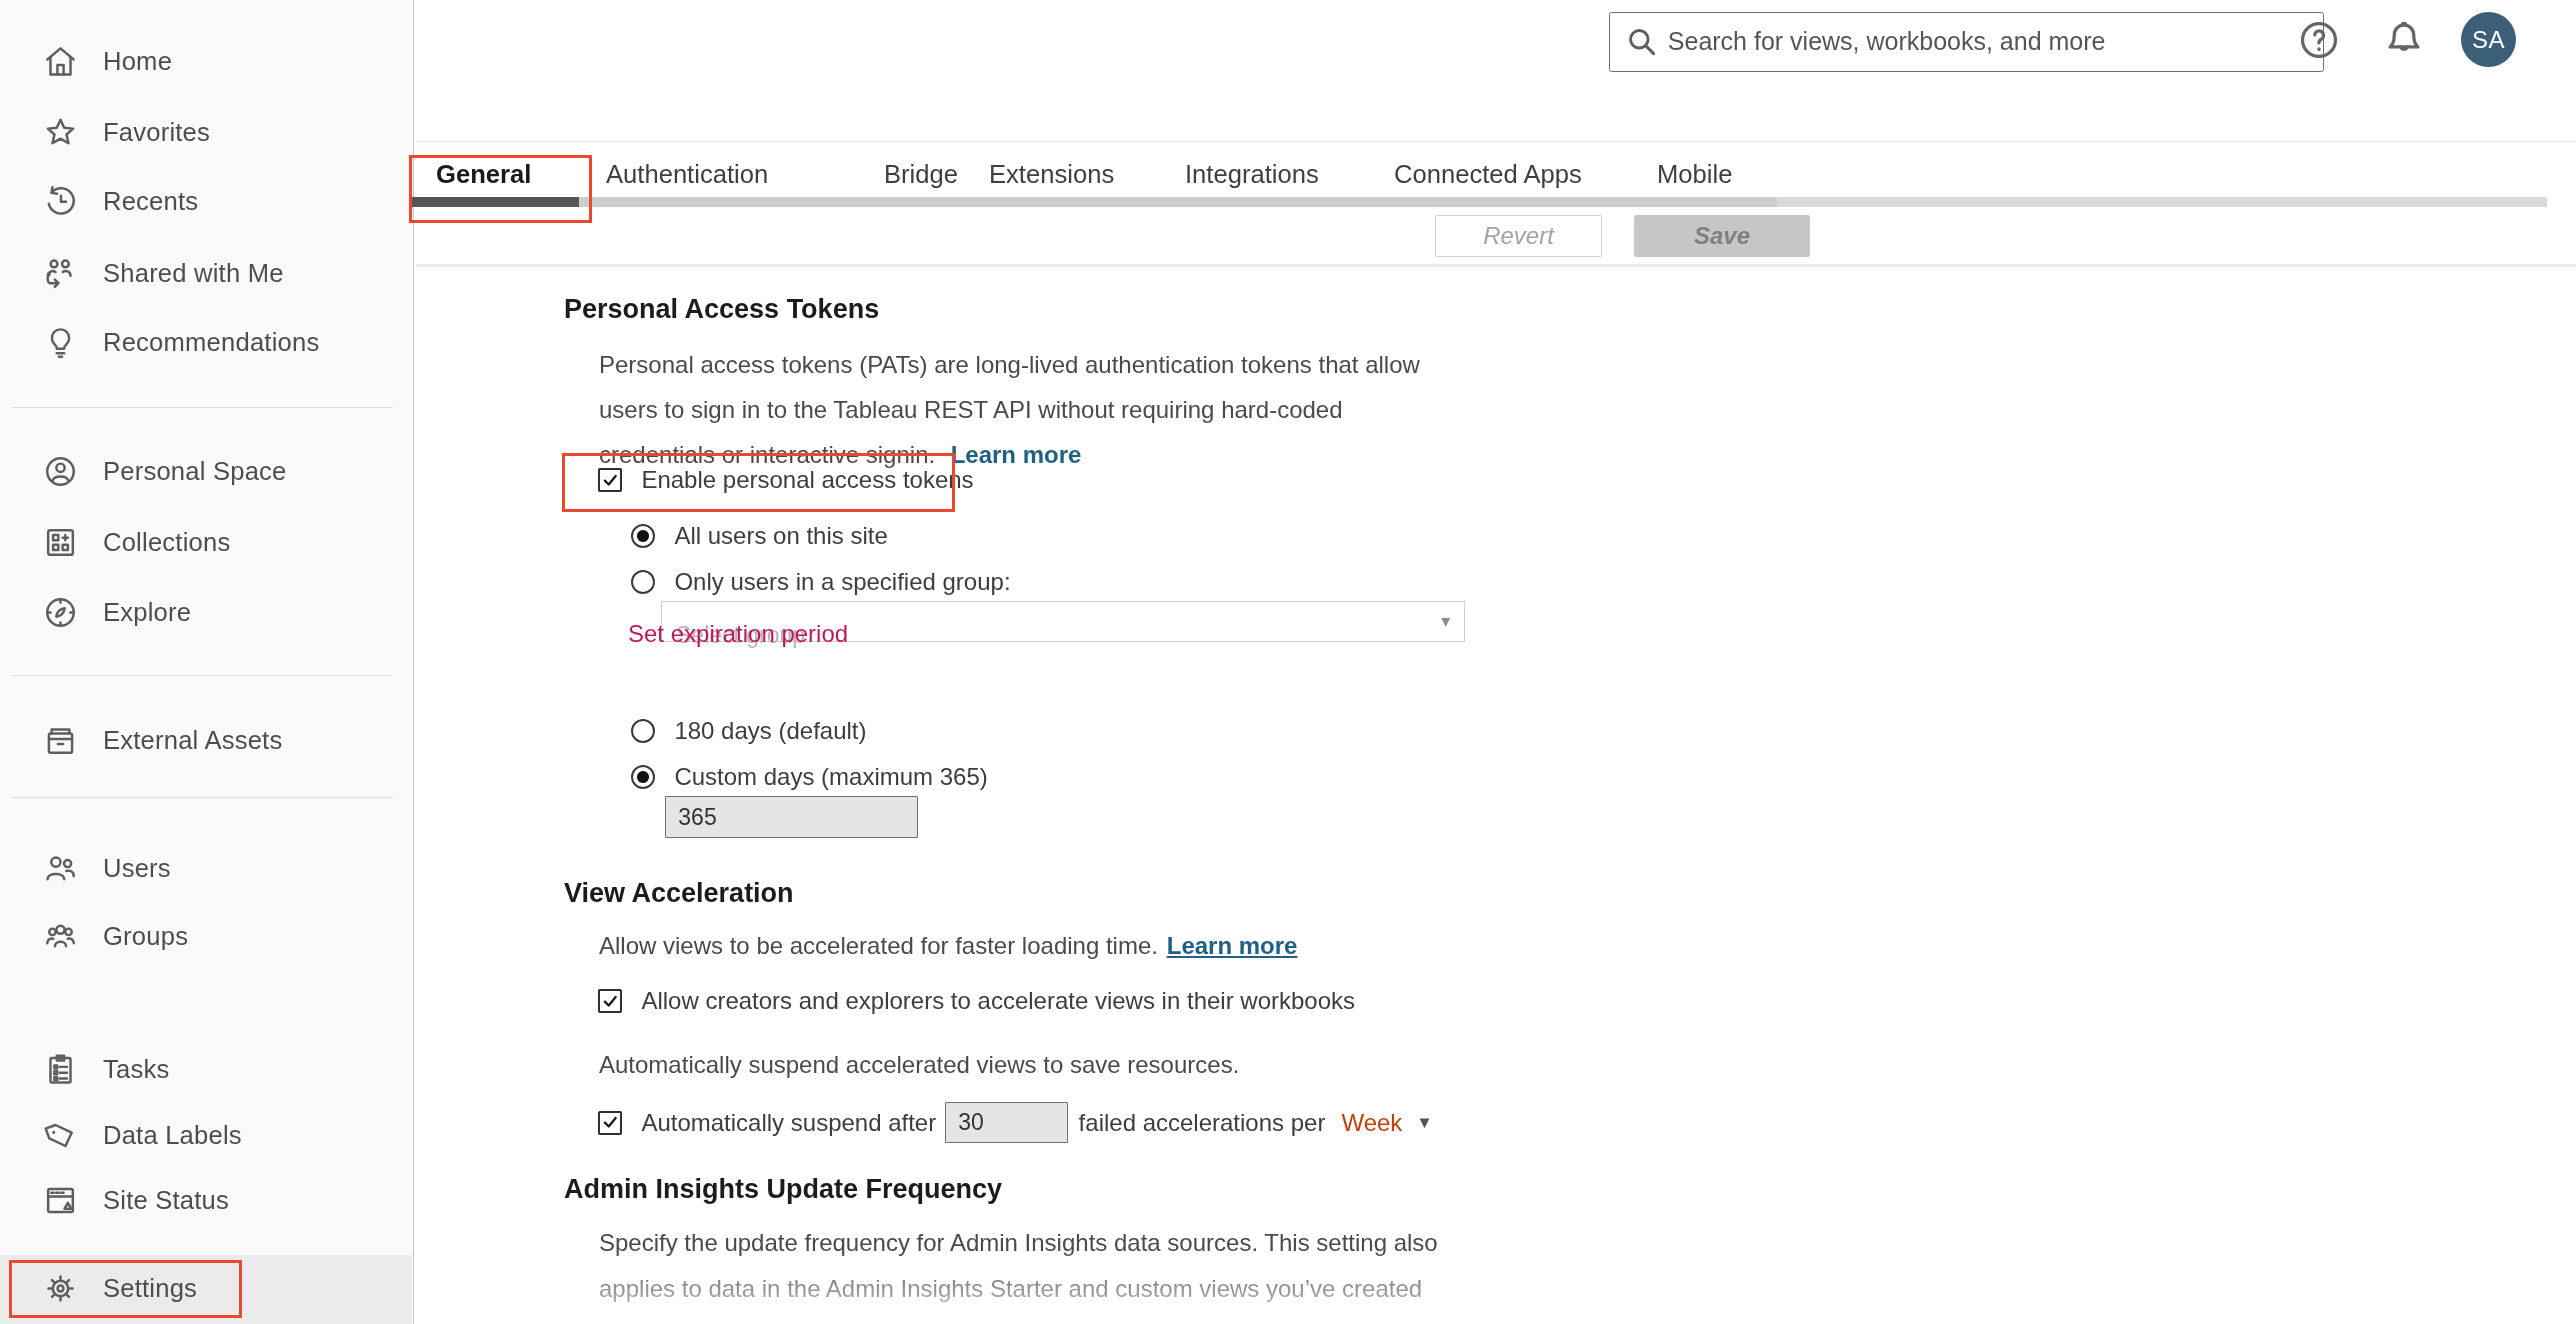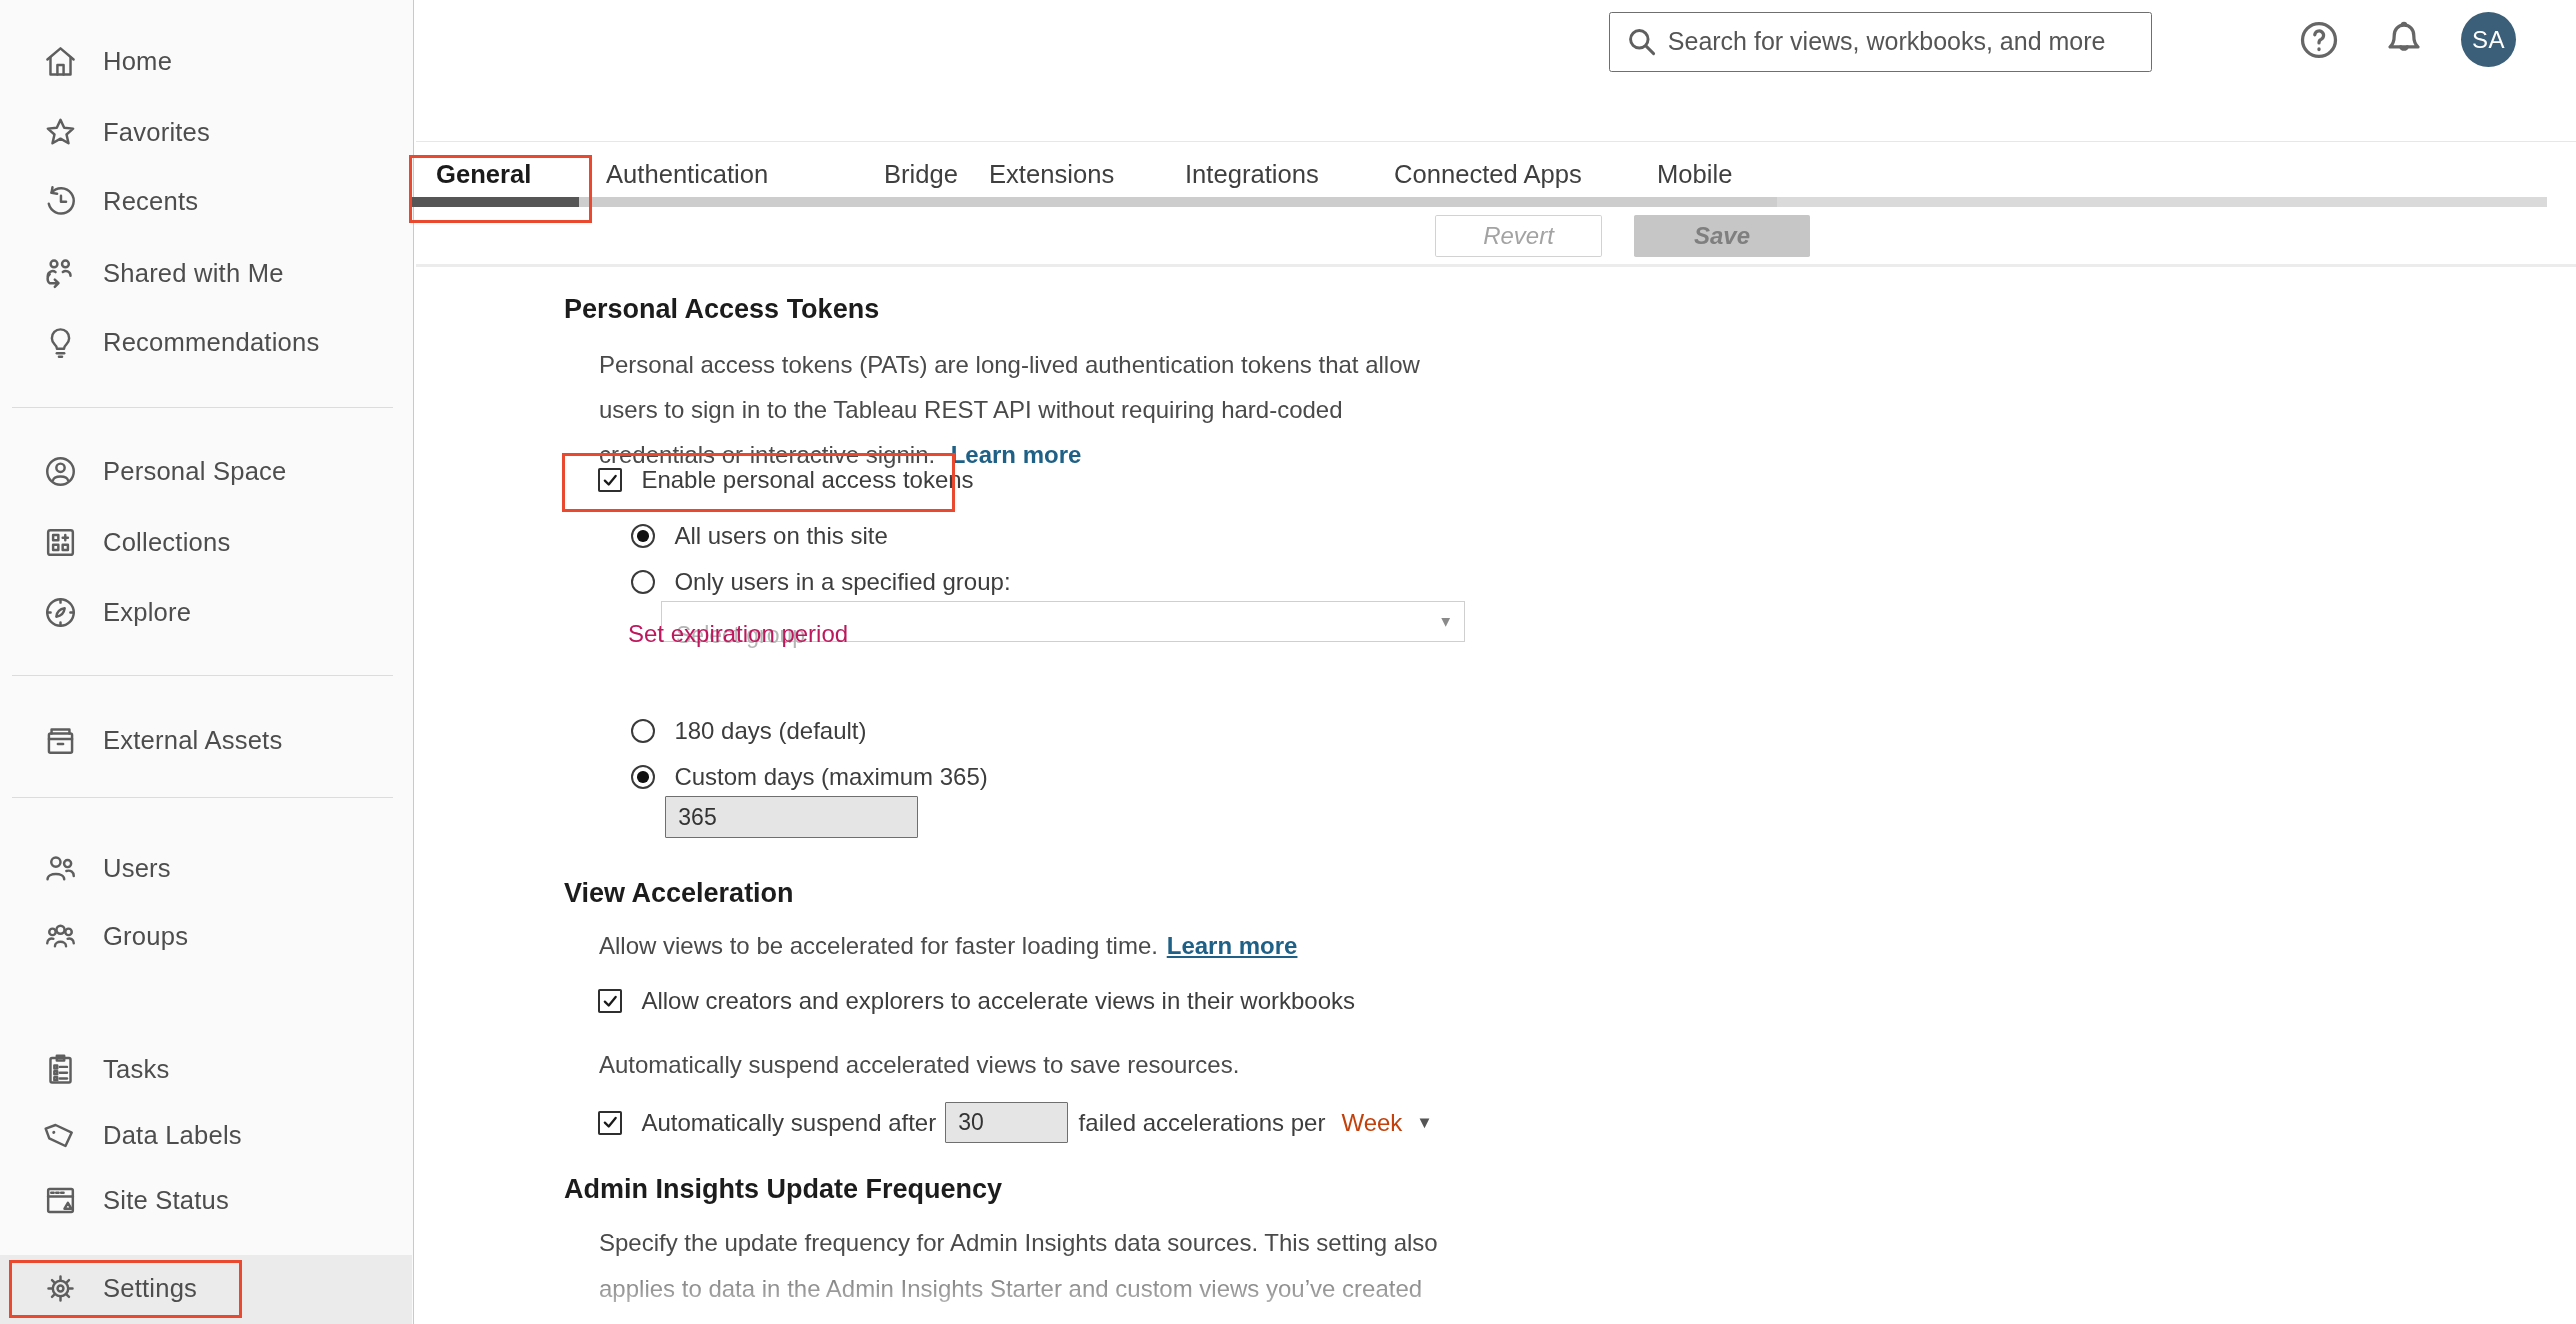--- a/index.html
+++ b/index.html
@@ -19,21 +19,21 @@
   .nav-icon{width:39px;height:39px;margin-left:41px;display:flex;align-items:center;justify-content:center;flex:0 0 39px;}
   .nav-icon svg{width:37px;height:37px;stroke:#5e5e5e;fill:none;stroke-width:1.6;stroke-linecap:round;stroke-linejoin:round;}
   .nav-label{margin-left:23px;font-size:25.6px;color:#4d4d4d;letter-spacing:0.2px;white-space:nowrap;}
   .nav-divider{position:absolute;left:12.3px;width:381px;height:0;border-top:1.8px solid #dcdcdc;}
   #selected-row{position:absolute;left:0;top:1255px;width:412px;height:70px;background:#ebebeb;}
 
   
   .red-box{position:absolute;border:3.5px solid var(--accent-red);background:transparent;pointer-events:none;}
 
   
-  #search-box{position:absolute;left:1609px;top:11.5px;width:543px;height:60px;border:1.8px solid #6f6f6f;border-radius:2.6px;background:#fff;display:flex;align-items:center;}
+  #search-box{position:absolute;left:1609px;top:11.5px;width:715px;height:60px;border:1.8px solid #6f6f6f;border-radius:2.6px;background:#fff;display:flex;align-items:center;}
   #search-box svg{width:35px;height:35px;margin-left:14px;stroke:#5f5f5f;fill:none;stroke-width:2;stroke-linecap:round;}
   #search-input{border:none;outline:none;flex:1;font-size:25px;color:#333;margin-left:8.8px;font-family:inherit;background:transparent;}
   #search-input::placeholder{color:#555;opacity:1;}
   .topbar-icon{position:absolute;top:12.3px;width:55px;height:55px;display:flex;align-items:center;justify-content:center;cursor:pointer;}
   .topbar-icon svg{width:46px;height:46px;stroke:#666;fill:none;stroke-width:1.7;stroke-linecap:round;stroke-linejoin:round;}
   #avatar{position:absolute;left:2461px;top:12.3px;width:55px;height:55px;border-radius:50%;background:var(--avatar-bg);color:#fff;display:flex;align-items:center;justify-content:center;font-size:24px;letter-spacing:0.4px;cursor:pointer;}
 
   .hairline{position:absolute;background:#e7e7e7;}
 
   

